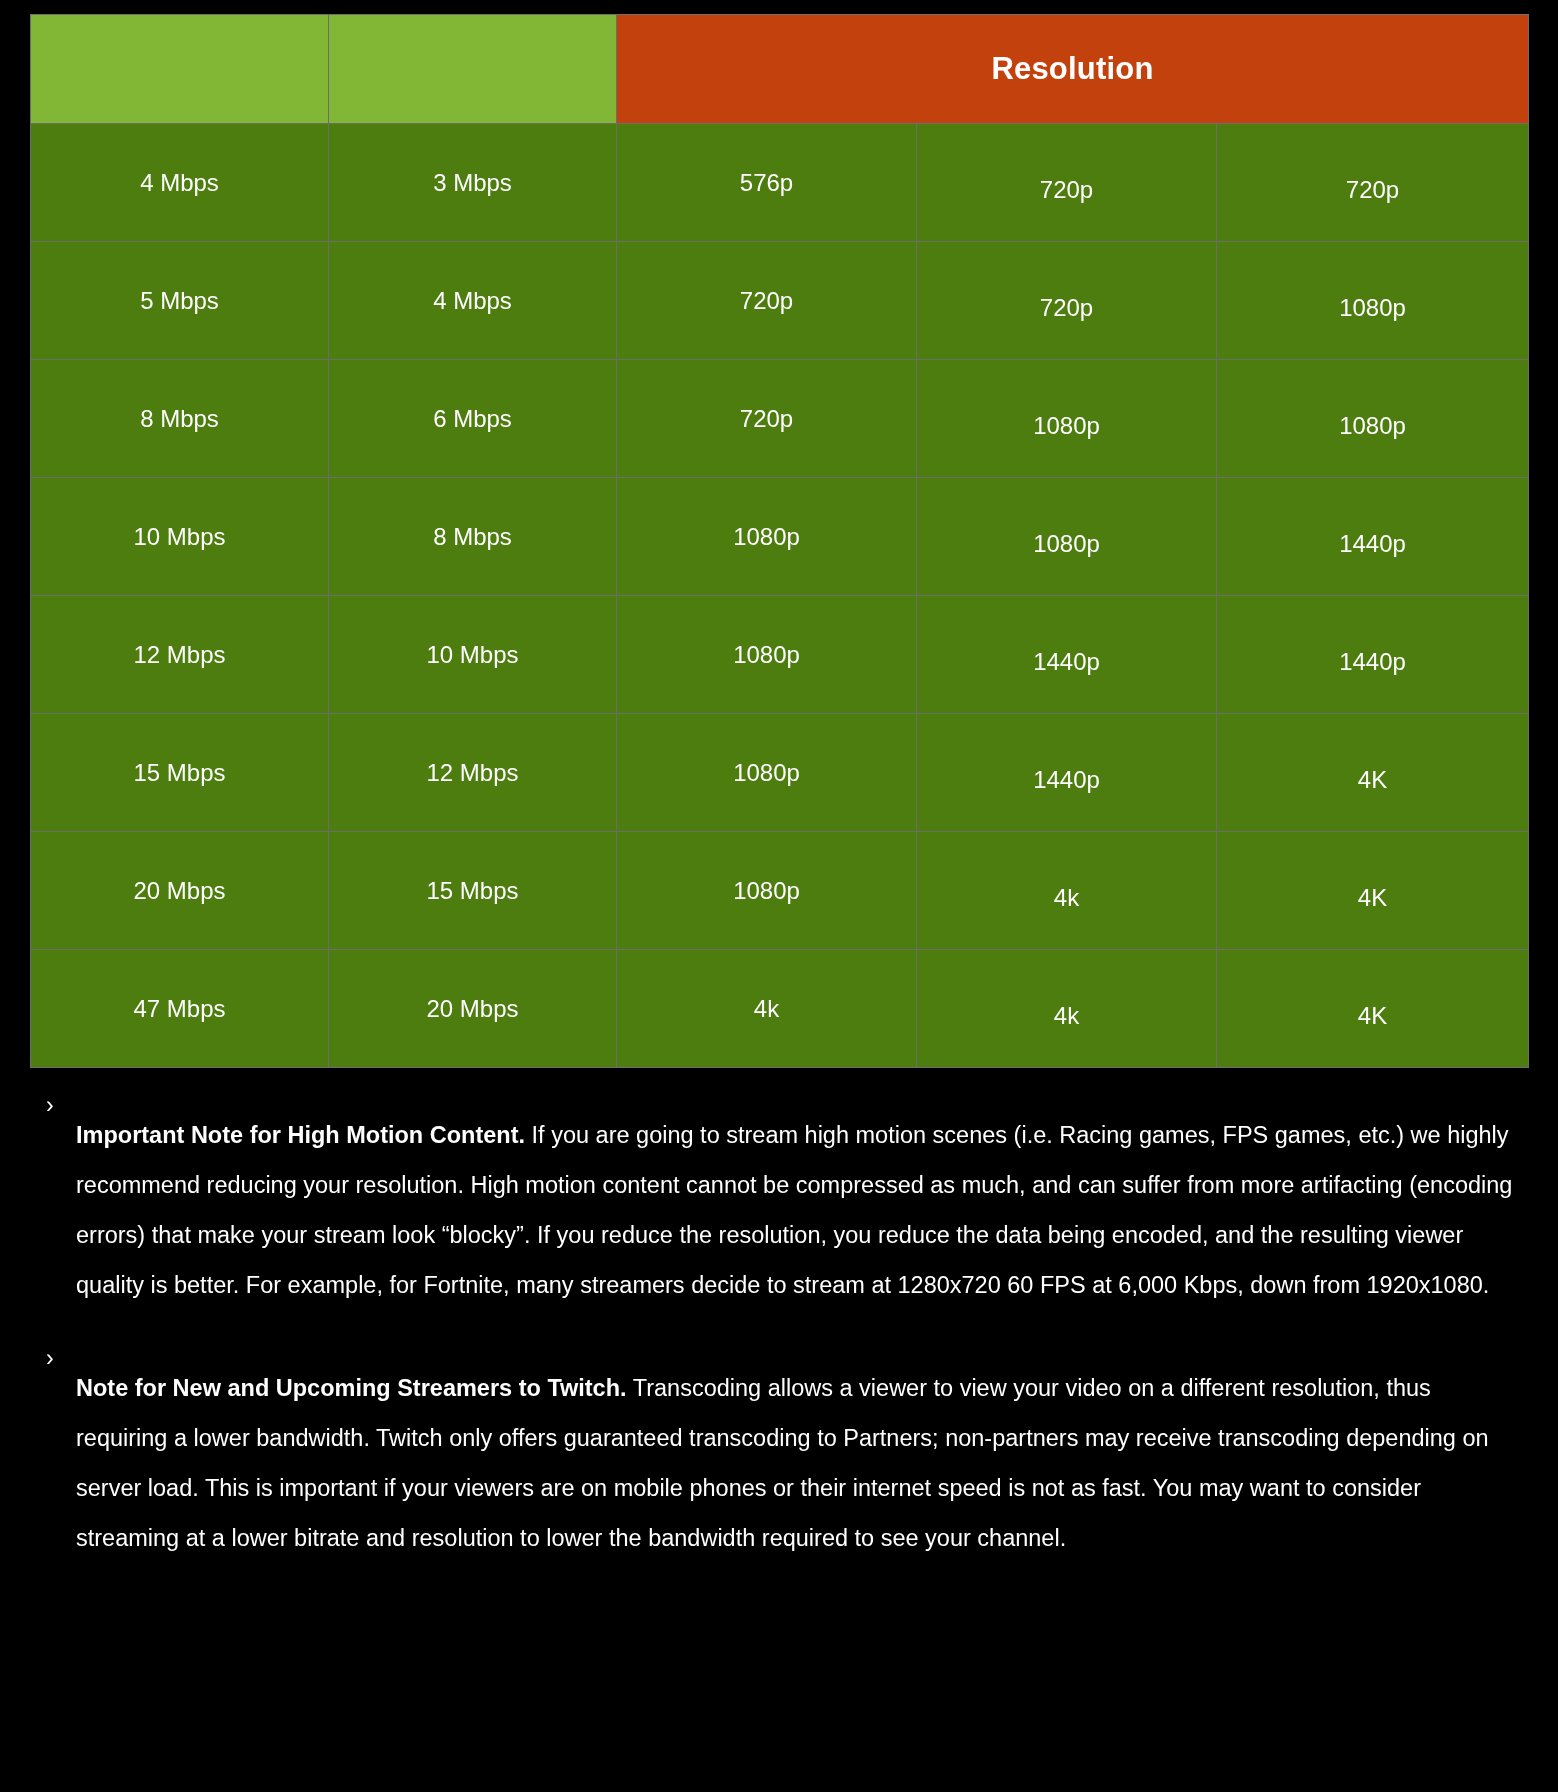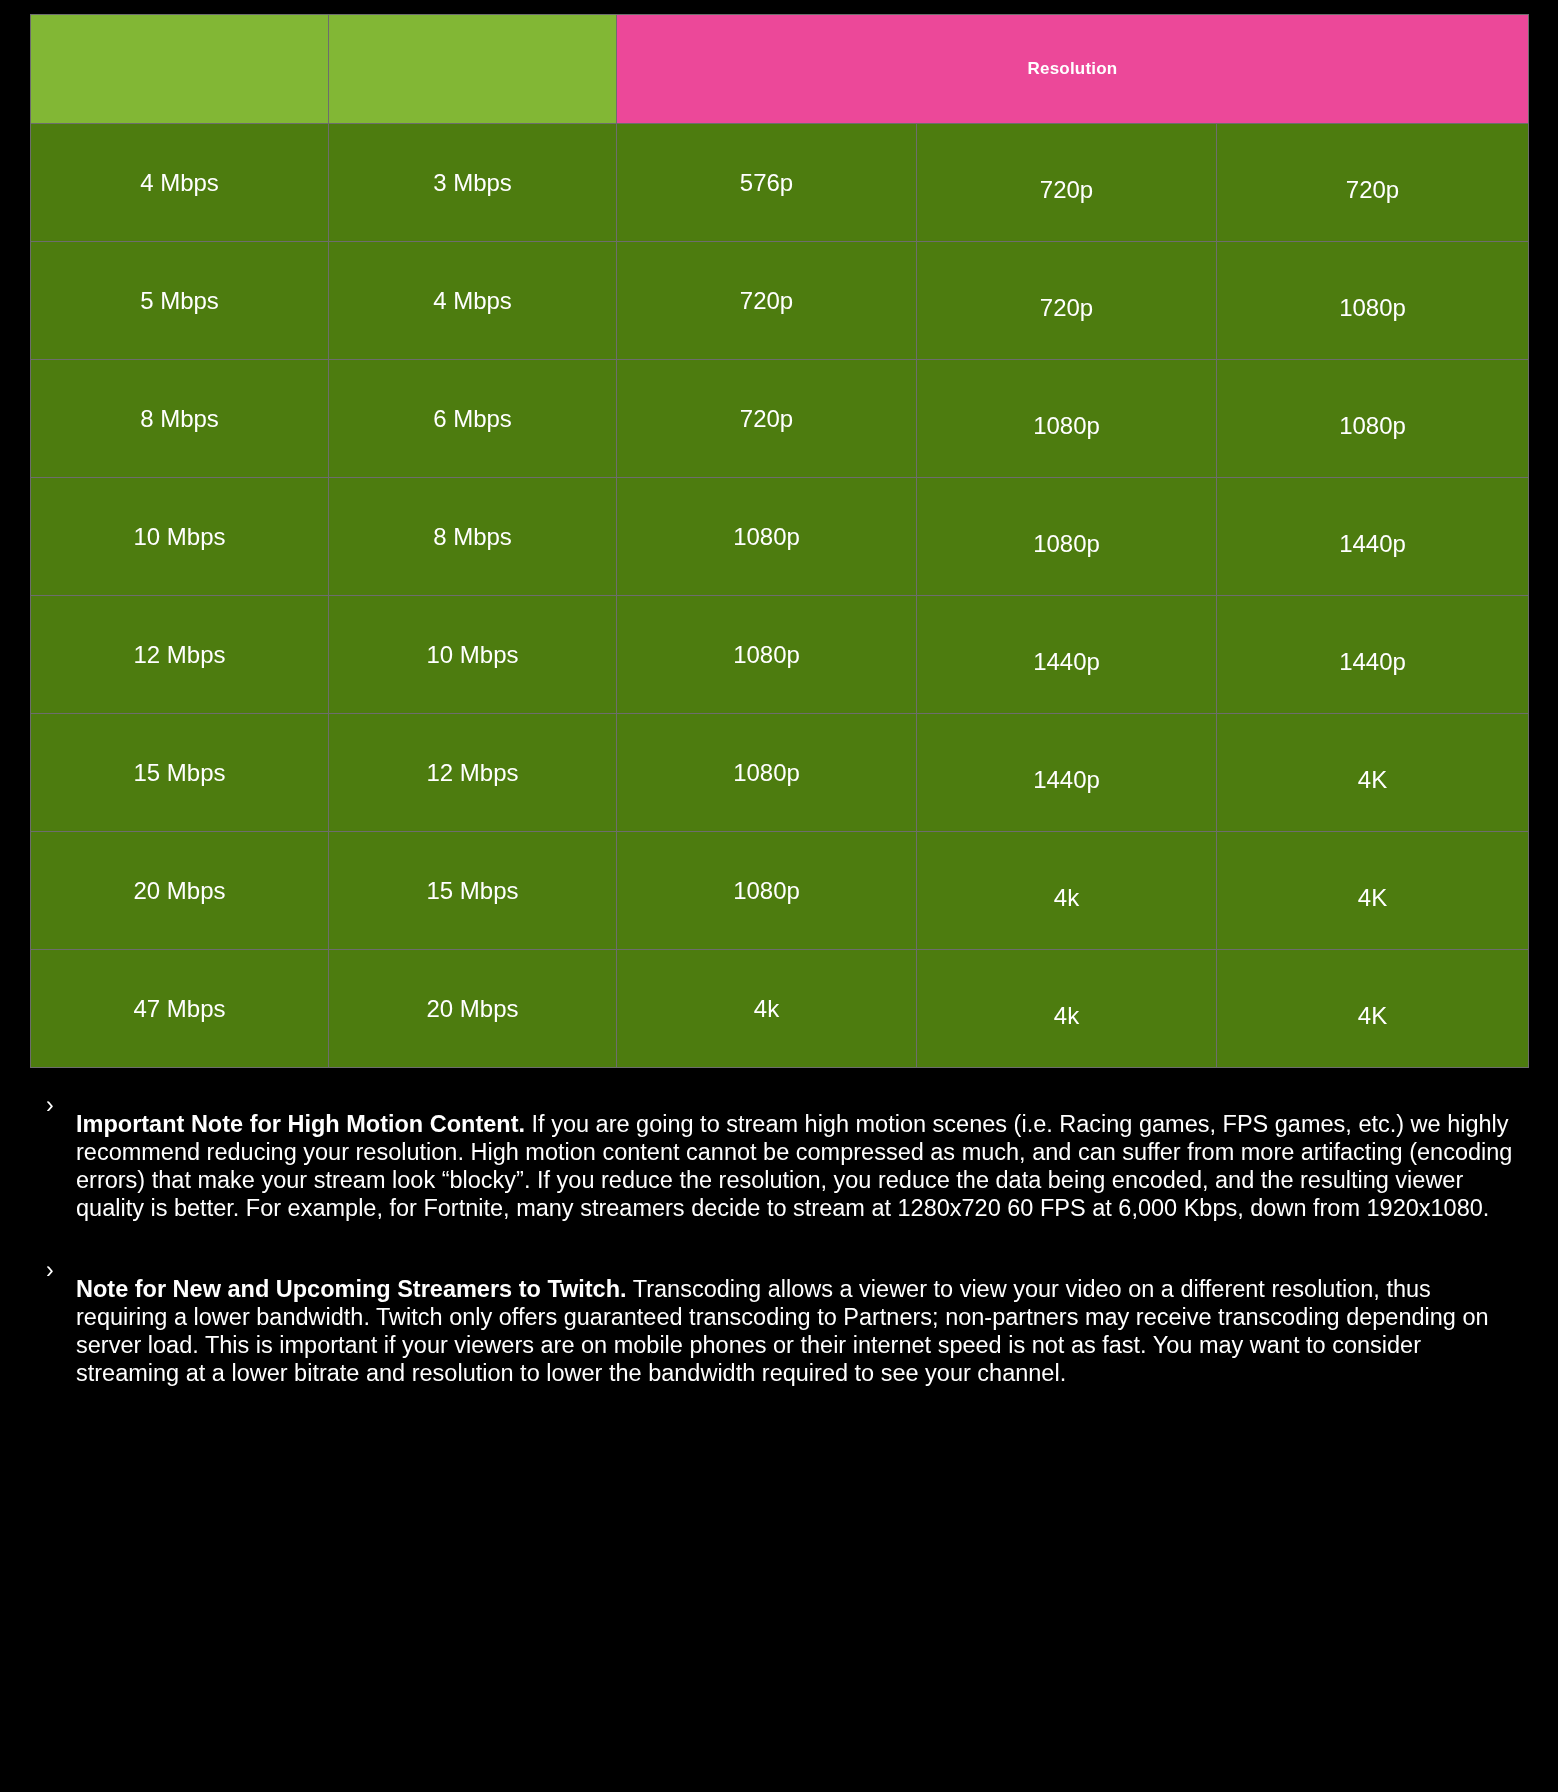--- a/index.html
+++ b/index.html
@@ -38,24 +38,24 @@
     text-align: center;
     vertical-align: middle;
     padding: 0;
   }
 
   th.blank-head {
     background: #82b735;
     height: 108px;
   }
   th.group-head {
-    background: #ec4899;
+    background: #c2410c;
     height: 108px;
     color: #ffffff;
-    font-size: 17px;
+    font-size: 31px;
     font-weight: bold;
     letter-spacing: 0.2px;
   }
   th.col-head {
     background: #82b735;
     height: 96px;
     color: #ffffff;
     font-size: 23px;
     font-weight: bold;
     letter-spacing: 0.2px;
@@ -86,21 +86,21 @@
     width: 30px;
     color: #ffffff;
     font-size: 23px;
     line-height: 39px;
     text-align: left;
     font-weight: 400;
   }
   .note-body {
     flex: 1 1 auto;
     font-size: 23.5px;
-    line-height: 28px;
+    line-height: 50px;
     color: #ffffff;
     text-align: left;
   }
   .note-body b {
     font-weight: bold;
   }
 </style>
 </head>
 <body>
 

